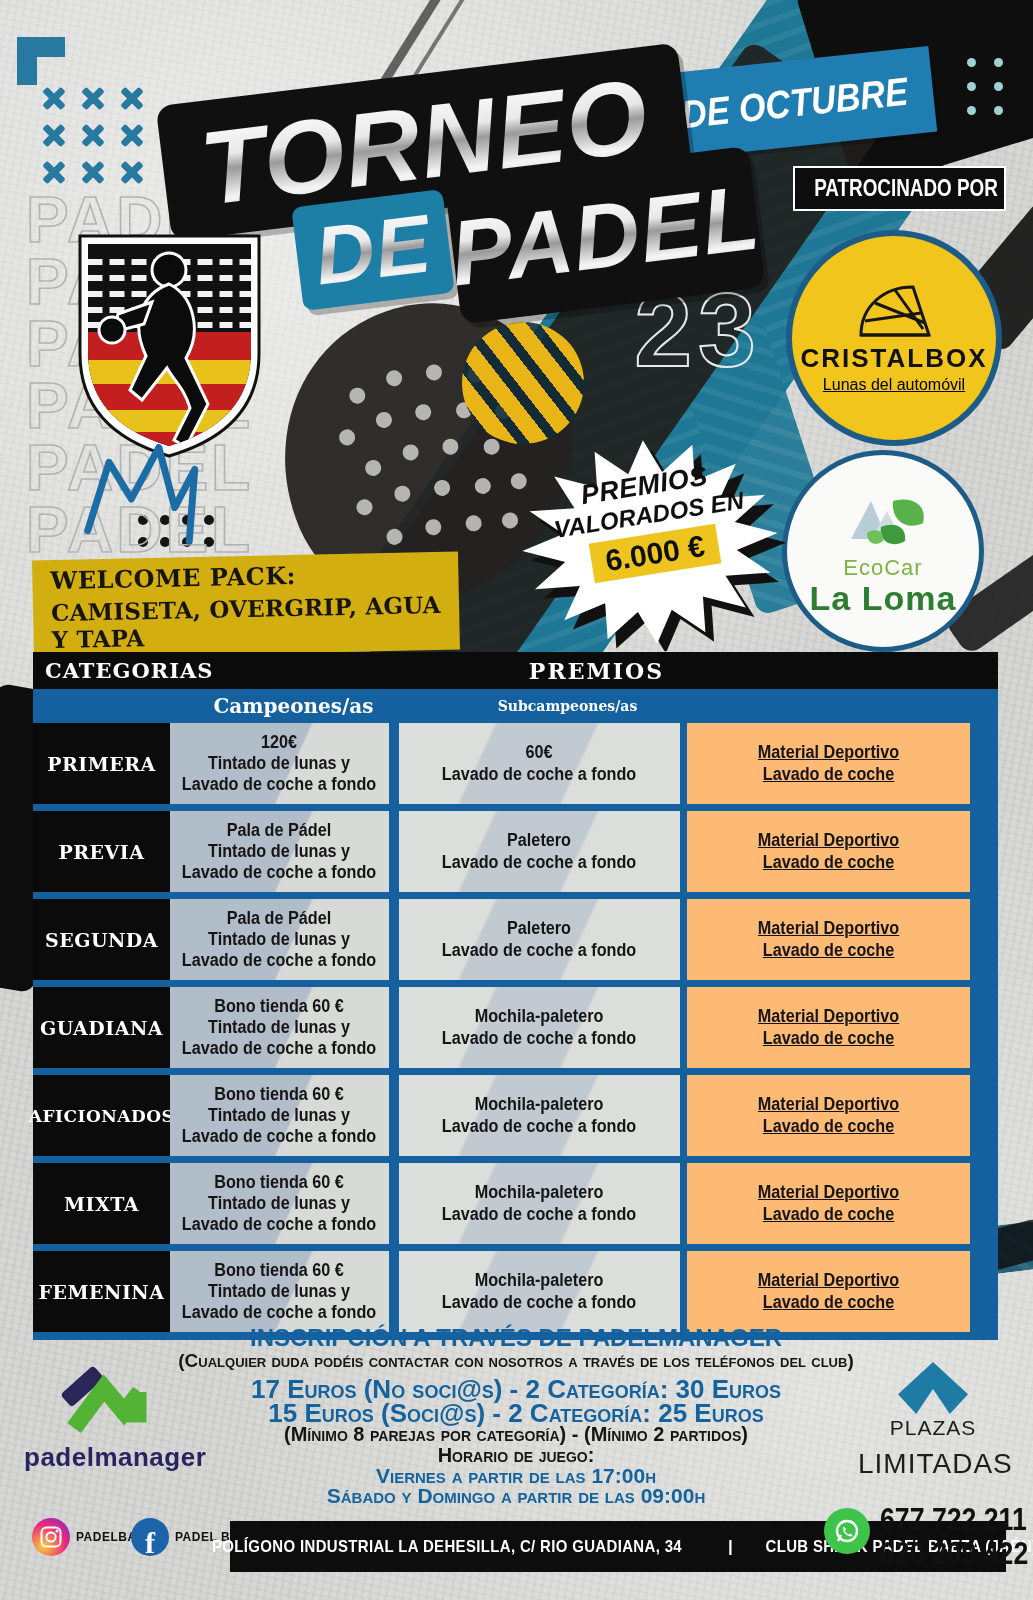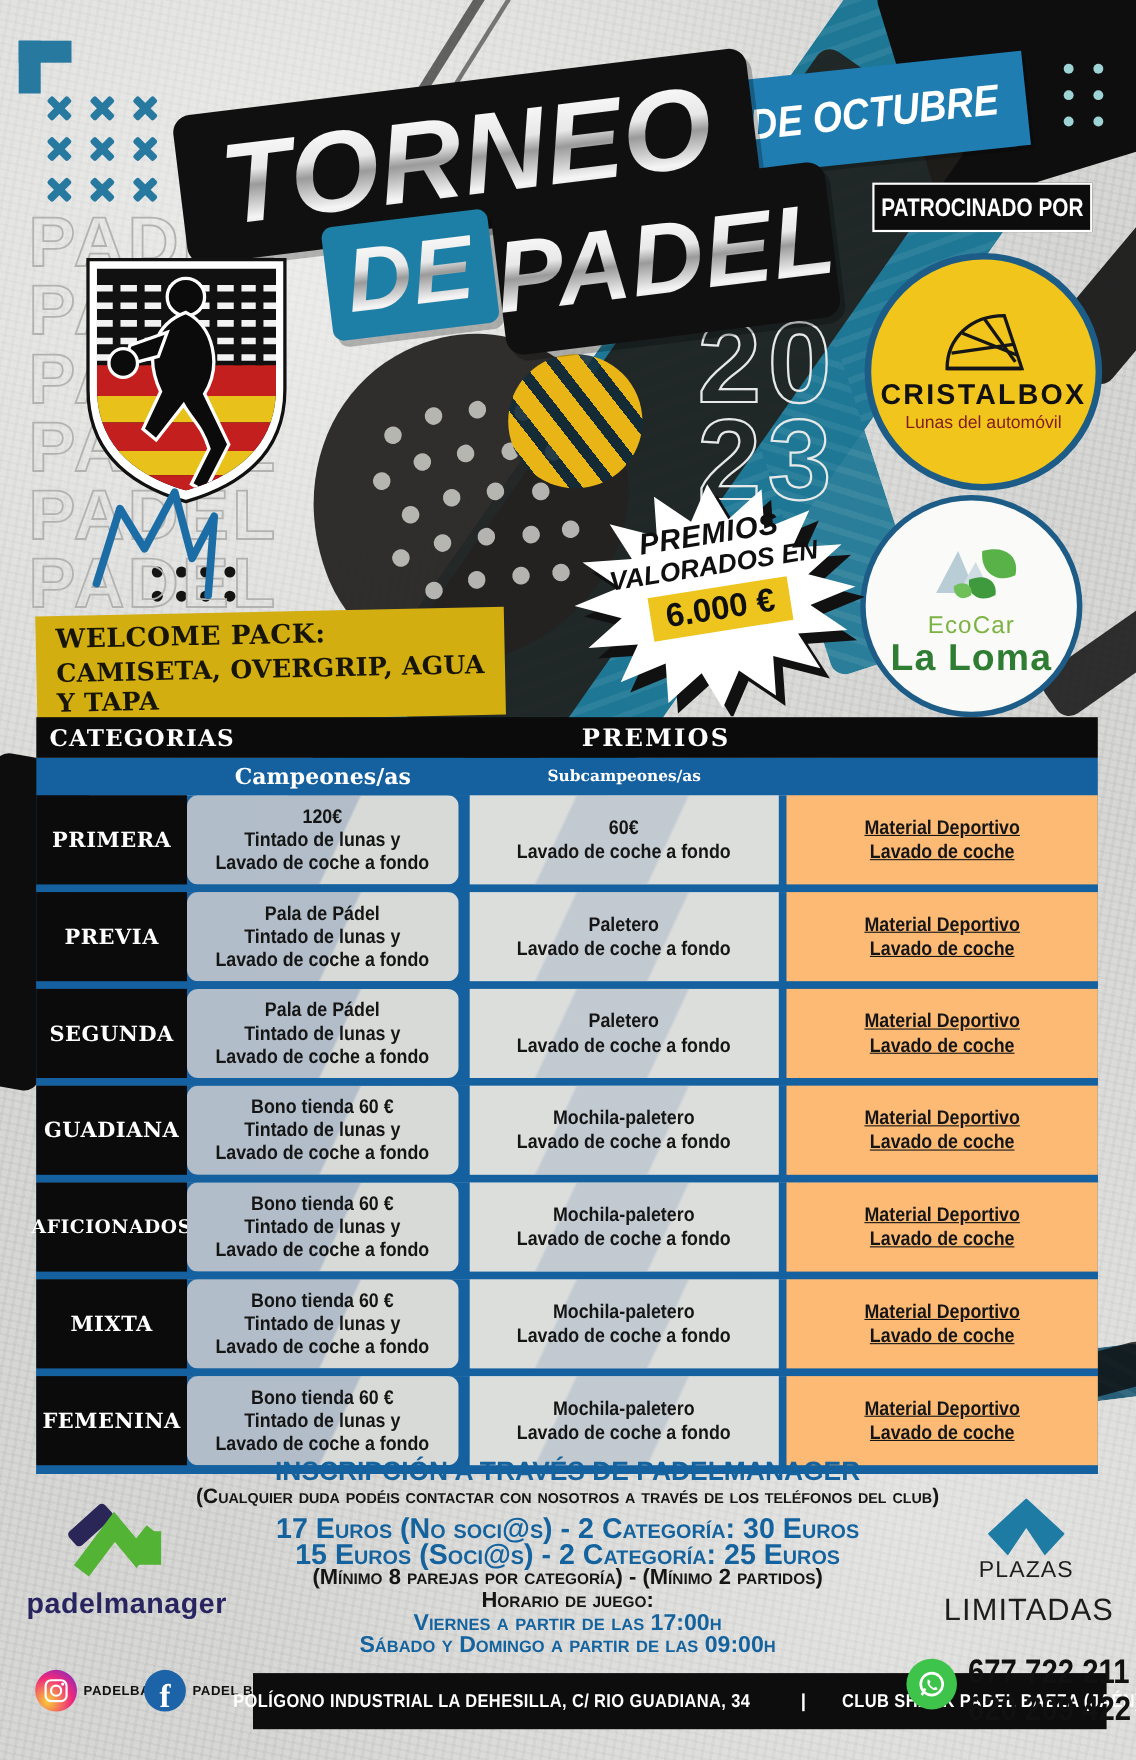--- a/index.html
+++ b/index.html
@@ -49,22 +49,22 @@
   .t-sub .g1{width:10px;}
   .t-sub .c2{width:281px;text-align:center;font-size:14px;}
   .t-sub .g2{width:7px;}
   .t-sub .c3{width:283px;text-align:center;font-size:20px;}
   .t-row{display:flex;background:#15609f;height:81px;border-bottom:7px solid #15609f;box-sizing:content-box;}
   .t-row:last-child{border-bottom:8px solid #15609f;}
   .cat{width:137px;background:#0b0b0b;color:#fff;display:flex;align-items:center;justify-content:center;font-size:19px;letter-spacing:.5px;text-align:center;}
   .cell{background:#d8dad8;display:flex;align-items:center;justify-content:center;text-align:center;
         color:#151515;font-weight:700;font-size:18px;line-height:1.18;white-space:pre-line;}
   .cell>span{display:inline-block;transform:scaleX(.9);}
-  .cell.c1{width:247px;background:
-      linear-gradient(115deg, rgba(146,165,188,.55) 0%, rgba(146,165,188,.55) 55%, transparent 56%),#d8dad8; border-radius: 10px;}
+  .cell.c1{width:219px;background:
+      linear-gradient(115deg, rgba(146,165,188,.55) 0%, rgba(146,165,188,.55) 55%, transparent 56%),#d8dad8;}
   .gap1{width:10px;}
   .cell.c2{width:281px;background:
       linear-gradient(115deg, transparent 30%, rgba(146,165,188,.35) 31%, rgba(146,165,188,.35) 62%, transparent 63%),#dcdedc;}
   .gap2{width:7px;}
   .cell.c3{width:283px;background:#fdba74;text-decoration:underline;}
   
   .blue-line{color:#15639e;font-weight:800;}
   .black-line{color:#151515;font-weight:800;}
   .sc{font-variant:small-caps;}
   .centerline{position:absolute;left:130px;width:772px;text-align:center;}
@@ -129,21 +129,20 @@
   </div>
 
   <div class="wm outline-gray" style="top:188px;">PADEL</div>
   <div class="wm outline-gray" style="top:250px;">PADEL</div>
   <div class="wm outline-gray" style="top:312px;">PADEL</div>
   <div class="wm outline-gray" style="top:374px;">PADEL</div>
   <div class="wm outline-gray" style="top:436px;">PADEL</div>
   <div class="wm outline-gray" style="top:498px;">PADEL</div>
 
   <div class="abs" style="left:618px;top:286px;width:160px;text-align:center;font-size:104px;line-height:.86;letter-spacing:6px;">
-    <div class="outline-white">20</div>
     <div class="outline-white">23</div>
   </div>
 
   <svg class="abs" style="left:255px;top:290px;" width="350" height="340" viewBox="0 0 350 340">
     <defs>
       <clipPath id="rk">
           <path d="M150,18 C235,0 305,55 318,135 C330,215 275,285 190,305 C110,323 45,280 32,205 C18,115 70,35 150,18 Z"></path>
         </clipPath>
     </defs>
     <g transform="rotate(-14 175 170)">
@@ -183,36 +182,36 @@
   <div class="titlebox" style="left:162px;top:74px;width:525px;height:136px;transform:rotate(-7deg);">
     <span class="metal" style="font-size:104px;">TORNEO</span>
   </div>
   <div class="titlebox" style="left:297px;top:198px;width:152px;height:104px;background:#1e7fa6;border-radius:10px;transform:rotate(-7deg);">
     <span class="metal" style="font-size:82px;">DE</span>
   </div>
   <div class="titlebox" style="left:452px;top:164px;width:306px;height:142px;transform:rotate(-7deg);">
     <span class="metal" style="font-size:92px;">PADEL</span>
   </div>
 
-  <div class="abs" style="left:793px;top:166px;width:196px;height:41px;background:#0d0d0d;border:2px solid #fff;display:flex;align-items:center;justify-content:center;">
+  <div class="abs" style="left:793px;top:166px;width:196px;height:41px;background:#0d0d0d;border:2px solid #fff;display:flex;align-items:center;justify-content:center;padding-left:13px;">
     <span class="cond" style="color:#fff;font-weight:800;font-size:23px;white-space:nowrap;transform:scaleX(.82);">PATROCINADO POR</span>
   </div>
 
   <div class="circle" style="left:786px;top:230px;width:204px;height:204px;background:#f2c51d;border:6px solid #1c5c86;">
     <svg width="78" height="56" viewBox="0 0 78 56" style="margin-bottom:4px;">
       <g fill="none" stroke="#161616" stroke-width="3">
         <path d="M6,52 L74,52"></path>
         <path d="M6,52 C6,24 28,4 58,4 L74,52 Z"></path>
         <path d="M10,38 L66,30"></path>
         <path d="M20,20 L70,40"></path>
         <path d="M40,7 L68,46"></path>
       </g>
     </svg>
     <div style="font-size:26px;font-weight:800;letter-spacing:2px;color:#111;">CRISTALBOX</div>
-    <div style="font-size:16px;color:#7f1d1d;margin-top:2px;">Lunas del automóvil</div>
+    <div style="font-size:16px;color:#000000;margin-top:2px;text-decoration:underline;">Lunas del automóvil</div>
   </div>
 
   <div class="circle" style="left:782px;top:450px;width:192px;height:192px;background:#fafaf8;border:5px solid #1c5c86;">
     <svg width="92" height="66" viewBox="0 0 92 66">
       <polygon points="14,52 34,14 50,52" fill="#b9cdd6"></polygon>
       <polygon points="34,52 50,24 64,52" fill="#cfdde2"></polygon>
       <path d="M56,14 C78,8 90,20 86,36 C70,44 54,34 56,14 Z" fill="#58b247"></path>
       <path d="M44,40 C58,34 70,40 68,54 C54,62 42,54 44,40 Z" fill="#3f9a3d"></path>
       <path d="M30,46 C38,40 48,44 46,54 C38,60 30,56 30,46 Z" fill="#6fc05a"></path>
     </svg>

